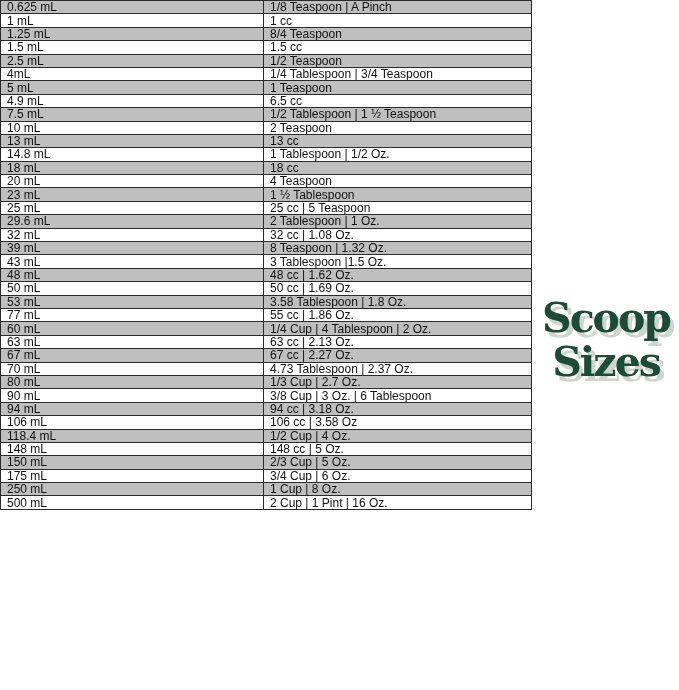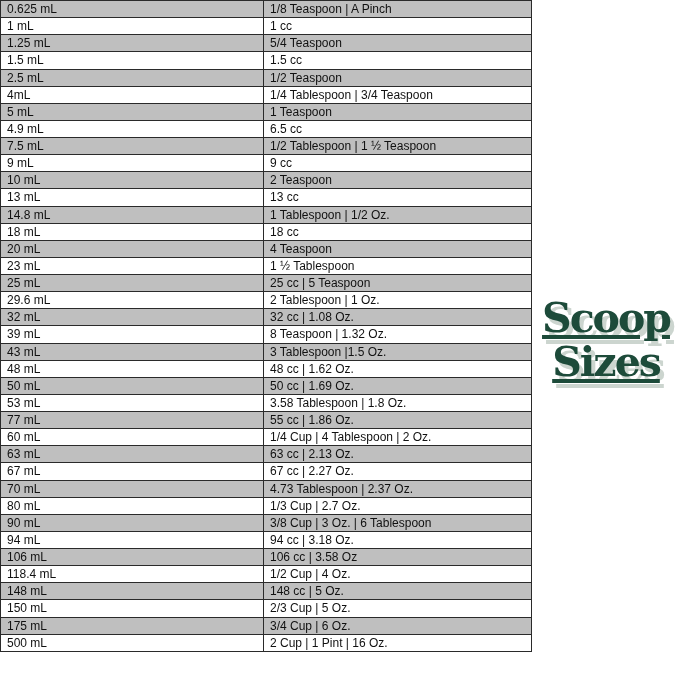--- a/index.html
+++ b/index.html
@@ -9,21 +9,21 @@
     --logo-color:#1d4b3a;
     --logo-shadow:#ccd5cf;
   }
   *{margin:0;padding:0;box-sizing:border-box;}
   html,body{width:679px;height:690px;background:#ffffff;overflow:hidden;}
   body{font-family:"Liberation Sans",sans-serif;position:relative;}
 
   .conversion-table{
     position:absolute;
     left:0;top:0;
-    width:531px;height:652px;
+    width:531px;height:510px;
     border-collapse:collapse;
     table-layout:fixed;
     border-radius:21px;
   }
   .conversion-table td{
     border:1.5px solid var(--border);
     font-size:12px;
     color:#111111;
     padding:0 0 0 6px;
     vertical-align:middle;
@@ -42,21 +42,20 @@
     width:146px;
     text-align:center;
     font-family:"DejaVu Serif","Liberation Serif",serif;
     font-weight:700;
     font-size:41px;
     line-height:44px;
     letter-spacing:-2px;
     color:var(--logo-color);
     text-shadow:4px 5px 0 var(--logo-shadow);
     user-select:none;
-    text-decoration:underline;
   }
   .logo .logo-line{display:block;}
 </style>
 </head>
 <body>
 
 <table class="conversion-table">
   <colgroup>
     <col class="col-ml">
     <col class="col-conv">
@@ -65,21 +64,21 @@
       <tr>
         <td>0.625 mL</td>
         <td>1/8 Teaspoon | A Pinch</td>
       </tr>
       <tr>
         <td>1 mL</td>
         <td>1 cc</td>
       </tr>
       <tr>
         <td>1.25 mL</td>
-        <td>5/4 Teaspoon</td>
+        <td>8/4 Teaspoon</td>
       </tr>
       <tr>
         <td>1.5 mL</td>
         <td>1.5 cc</td>
       </tr>
       <tr>
         <td>2.5 mL</td>
         <td>1/2 Teaspoon</td>
       </tr>
       <tr>
@@ -92,24 +91,20 @@
       </tr>
       <tr>
         <td>4.9 mL</td>
         <td>6.5 cc</td>
       </tr>
       <tr>
         <td>7.5 mL</td>
         <td>1/2 Tablespoon | 1 ½ Teaspoon</td>
       </tr>
       <tr>
-        <td>9 mL</td>
-        <td>9 cc</td>
-      </tr>
-      <tr>
         <td>10 mL</td>
         <td>2 Teaspoon</td>
       </tr>
       <tr>
         <td>13 mL</td>
         <td>13 cc</td>
       </tr>
       <tr>
         <td>14.8 mL</td>
         <td>1 Tablespoon | 1/2 Oz.</td>
@@ -202,20 +197,24 @@
         <td>148 mL</td>
         <td>148 cc | 5 Oz.</td>
       </tr>
       <tr>
         <td>150 mL</td>
         <td>2/3 Cup | 5 Oz.</td>
       </tr>
       <tr>
         <td>175 mL</td>
         <td>3/4 Cup | 6 Oz.</td>
+      </tr>
+      <tr>
+        <td>250 mL</td>
+        <td>1 Cup | 8 Oz.</td>
       </tr>
       <tr>
         <td>500 mL</td>
         <td>2 Cup | 1 Pint | 16 Oz.</td>
       </tr>
     </tbody>
 </table>
 
 <div class="logo">
   <span class="logo-line">Scoop</span>

